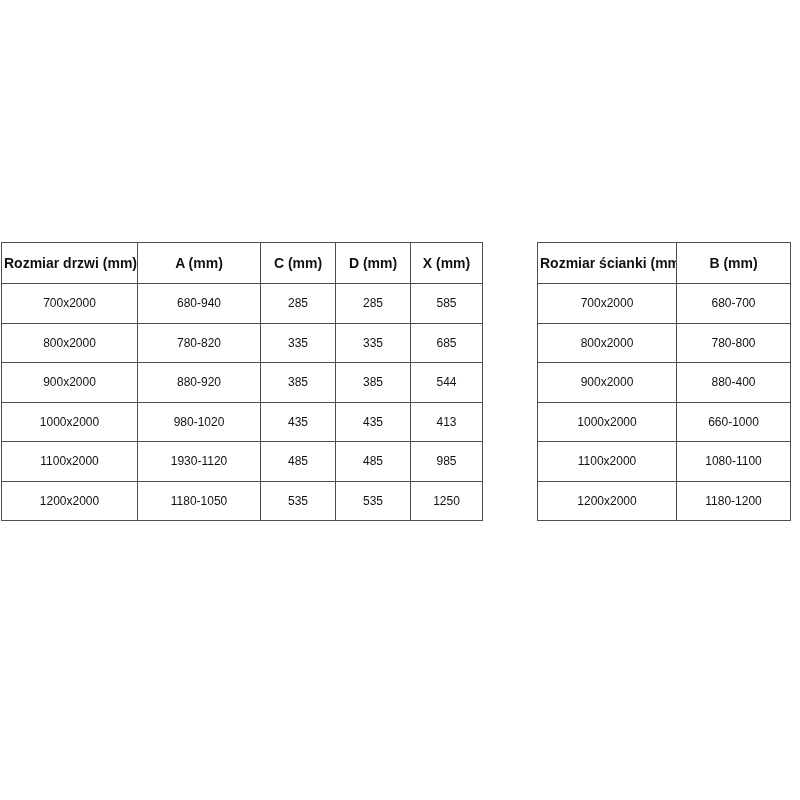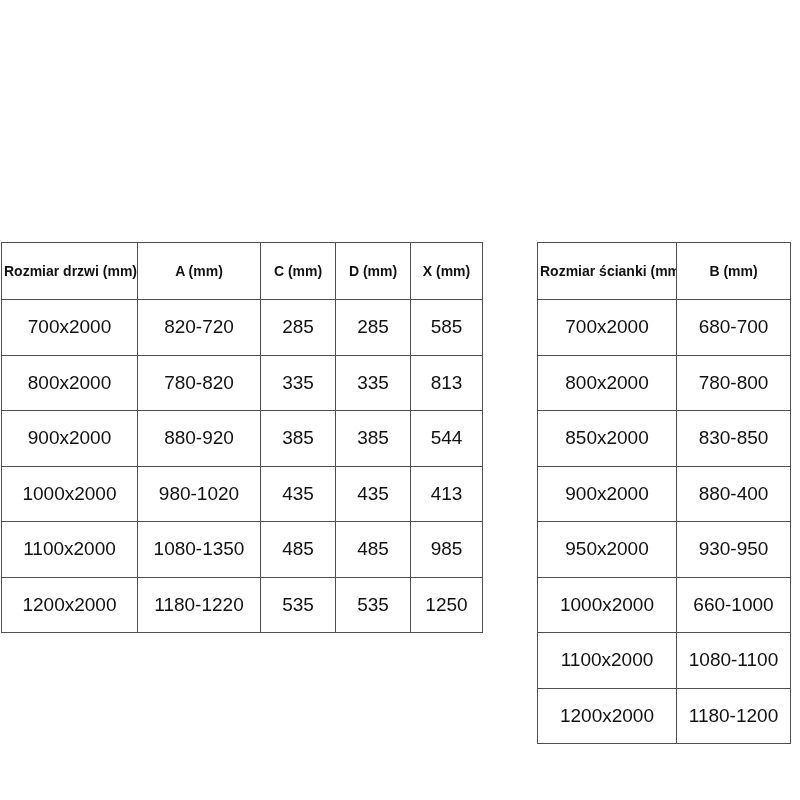--- a/index.html
+++ b/index.html
@@ -23,32 +23,32 @@
     position: absolute;
     border-collapse: collapse;
     table-layout: fixed;
     background: #ffffff;
   }
   table.spec-table th,
   table.spec-table td {
     border: 1px solid #4f4f4f;
     text-align: center;
     vertical-align: middle;
-    padding: 12px 2px;
+    padding: 4px 2px;
     overflow: hidden;
     white-space: nowrap;
   }
   table.spec-table th {
     font-weight: bold;
     font-size: 14px;
     height: 32px;
   }
   table.spec-table td {
     font-weight: normal;
-    font-size: 19px;
+    font-size: 12px;
     height: 30.5px;
   }
   #doors-table {
     left: 1px;
     top: 242px;
     width: 481px;
   }
   #doors-table col.c0 { width: 136px; }
   #doors-table col.c1 { width: 123px; }
   #doors-table col.c2 { width: 75px; }
@@ -80,56 +80,56 @@
           <th>Rozmiar drzwi (mm)</th>
           <th>A (mm)</th>
           <th>C (mm)</th>
           <th>D (mm)</th>
           <th>X (mm)</th>
         </tr>
     </thead>
     <tbody>
         <tr>
           <td>700x2000</td>
-          <td>820-720</td>
+          <td>680-940</td>
           <td>285</td>
           <td>285</td>
           <td>585</td>
         </tr>
         <tr>
           <td>800x2000</td>
           <td>780-820</td>
           <td>335</td>
           <td>335</td>
-          <td>813</td>
+          <td>685</td>
         </tr>
         <tr>
           <td>900x2000</td>
           <td>880-920</td>
           <td>385</td>
           <td>385</td>
           <td>544</td>
         </tr>
         <tr>
           <td>1000x2000</td>
           <td>980-1020</td>
           <td>435</td>
           <td>435</td>
           <td>413</td>
         </tr>
         <tr>
           <td>1100x2000</td>
-          <td>1080-1350</td>
+          <td>1930-1120</td>
           <td>485</td>
           <td>485</td>
           <td>985</td>
         </tr>
         <tr>
           <td>1200x2000</td>
-          <td>1180-1220</td>
+          <td>1180-1050</td>
           <td>535</td>
           <td>535</td>
           <td>1250</td>
         </tr>
       </tbody>
   </table>
 
   <table id="walls-table" class="spec-table">
     <colgroup>
       <col class="c0">
@@ -144,30 +144,22 @@
     <tbody>
         <tr>
           <td>700x2000</td>
           <td>680-700</td>
         </tr>
         <tr>
           <td>800x2000</td>
           <td>780-800</td>
         </tr>
         <tr>
-          <td>850x2000</td>
-          <td>830-850</td>
-        </tr>
-        <tr>
           <td>900x2000</td>
           <td>880-400</td>
-        </tr>
-        <tr>
-          <td>950x2000</td>
-          <td>930-950</td>
         </tr>
         <tr>
           <td>1000x2000</td>
           <td>660-1000</td>
         </tr>
         <tr>
           <td>1100x2000</td>
           <td>1080-1100</td>
         </tr>
         <tr>

